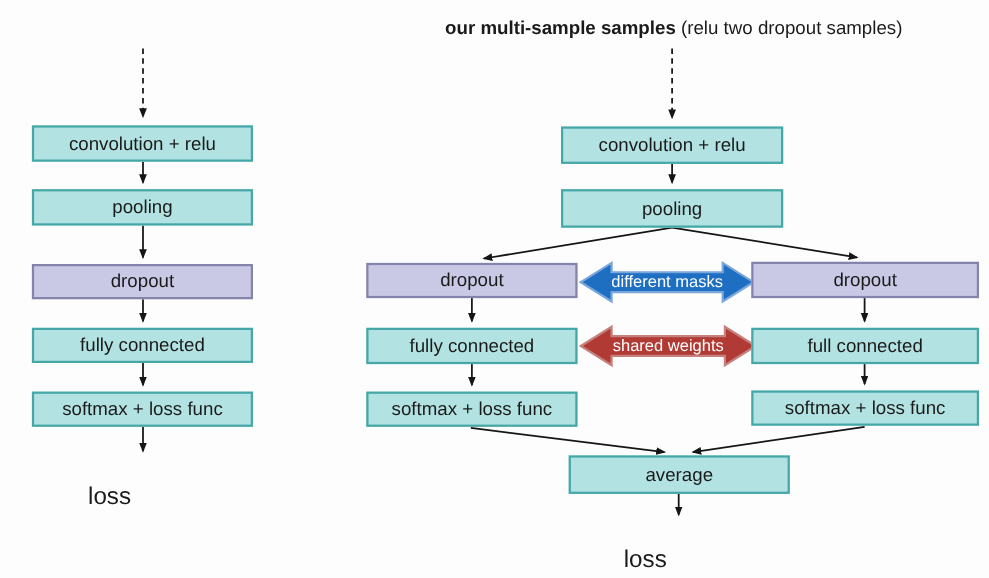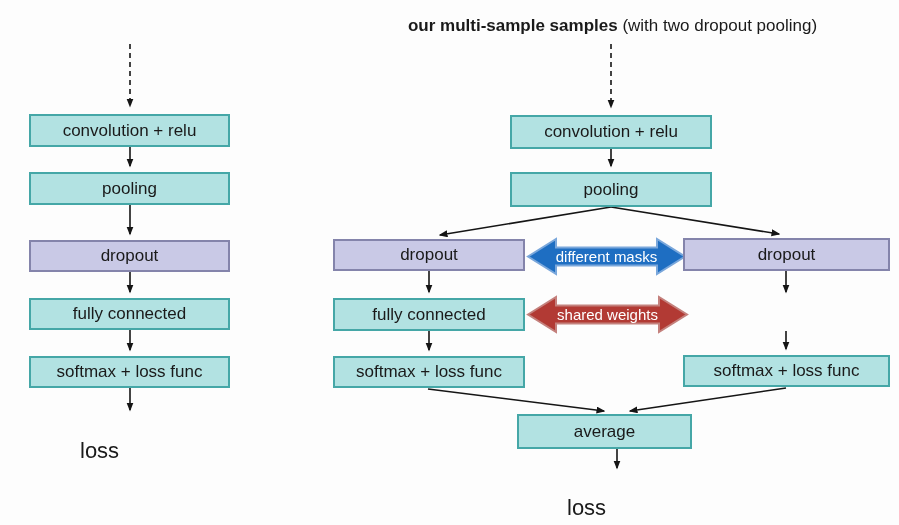--- a/index.html
+++ b/index.html
@@ -98,21 +98,21 @@
     </div>
   <div class="box teal" style="left:29px;top:298px;width:201px;height:32px;">
       <span>fully connected</span>
     </div>
   <div class="box teal" style="left:29px;top:356px;width:201px;height:32px;">
       <span>softmax + loss func</span>
     </div>
 
   <div class="loss" style="left:80px;top:418px;">loss</div>
 
-  <div class="title" style="left:340px;top:16px;width:545px;"><span>our multi-sample samples</span><span class="regular">(with two dropout pooling)</span></div>
+  <div class="title" style="left:340px;top:16px;width:545px;"><span>our multi-sample samples</span><span class="regular">(relu two dropout samples)</span></div>
 
   <div class="box teal" style="left:510px;top:115px;width:202px;height:34px;">
       <span>convolution + relu</span>
     </div>
   <div class="box teal" style="left:510px;top:172px;width:202px;height:35px;">
       <span>pooling</span>
     </div>
 
   <div class="box purple" style="left:333px;top:239px;width:192px;height:32px;">
       <span>dropout</span>
@@ -120,25 +120,28 @@
   <div class="box teal" style="left:333px;top:298px;width:192px;height:33px;">
       <span>fully connected</span>
     </div>
   <div class="box teal" style="left:333px;top:356px;width:192px;height:32px;">
       <span>softmax + loss func</span>
     </div>
 
   <div class="box purple" style="left:683px;top:238px;width:207px;height:33px;">
       <span>dropout</span>
     </div>
+  <div class="box teal" style="left:683px;top:298px;width:207px;height:33px;">
+      <span>full connected</span>
+    </div>
   <div class="box teal" style="left:683px;top:355px;width:207px;height:32px;">
       <span>softmax + loss func</span>
     </div>
 
   <div class="connector-label" style="left:526px;top:248px;">different masks</div>
   <div class="connector-label" style="left:527px;top:306px;">shared weights</div>
 
-  <div class="box teal" style="left:517px;top:414px;width:175px;height:35px;">
+  <div class="box teal" style="left:517px;top:414px;width:201px;height:35px;">
       <span>average</span>
     </div>
   <div class="loss" style="left:567px;top:475px;">loss</div>
 
 </div>
 
 </body></html>

